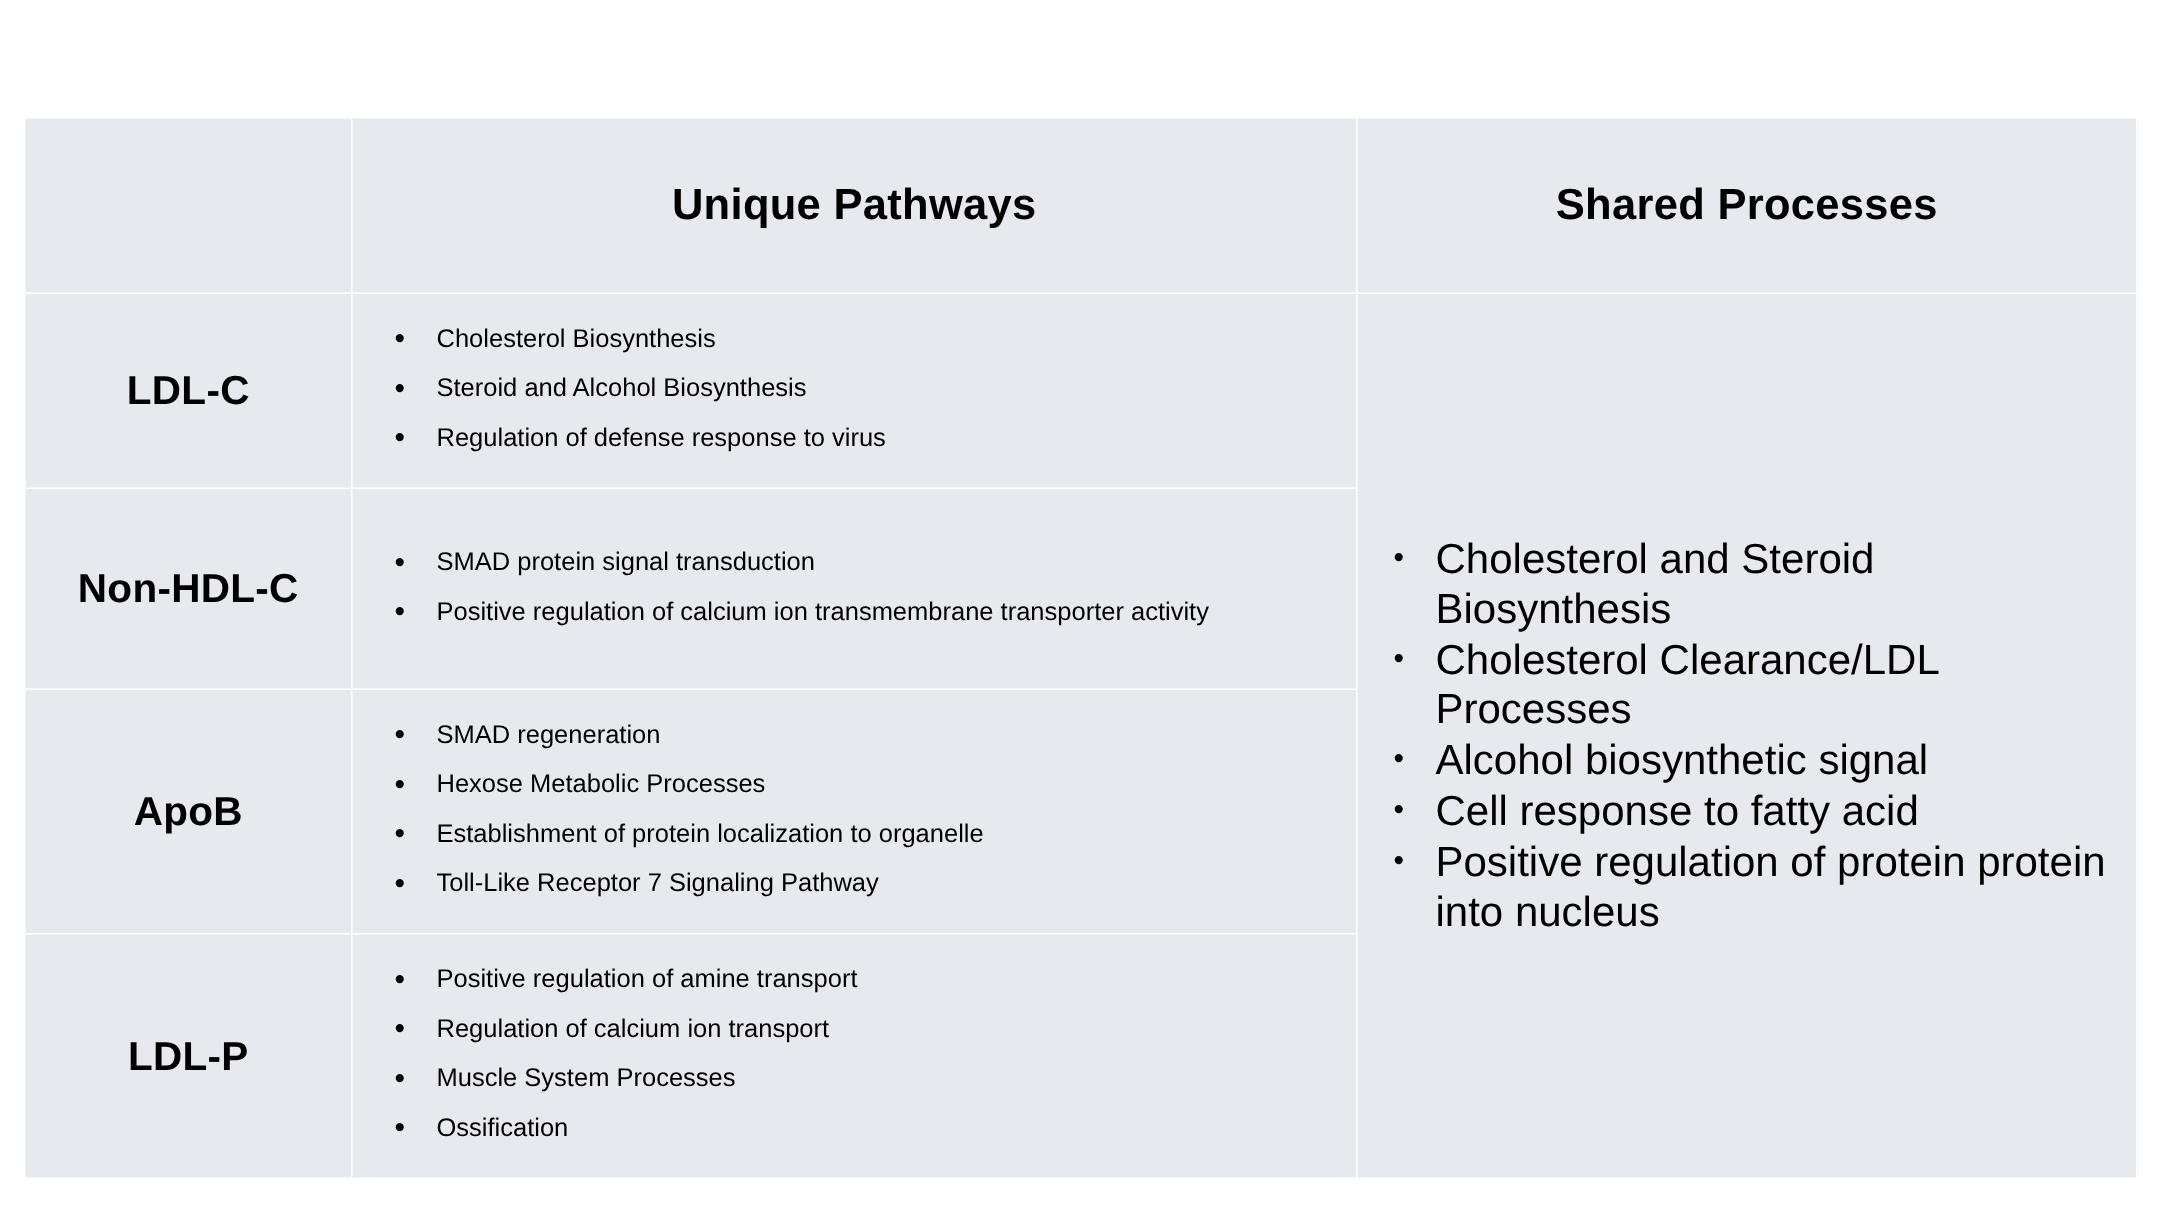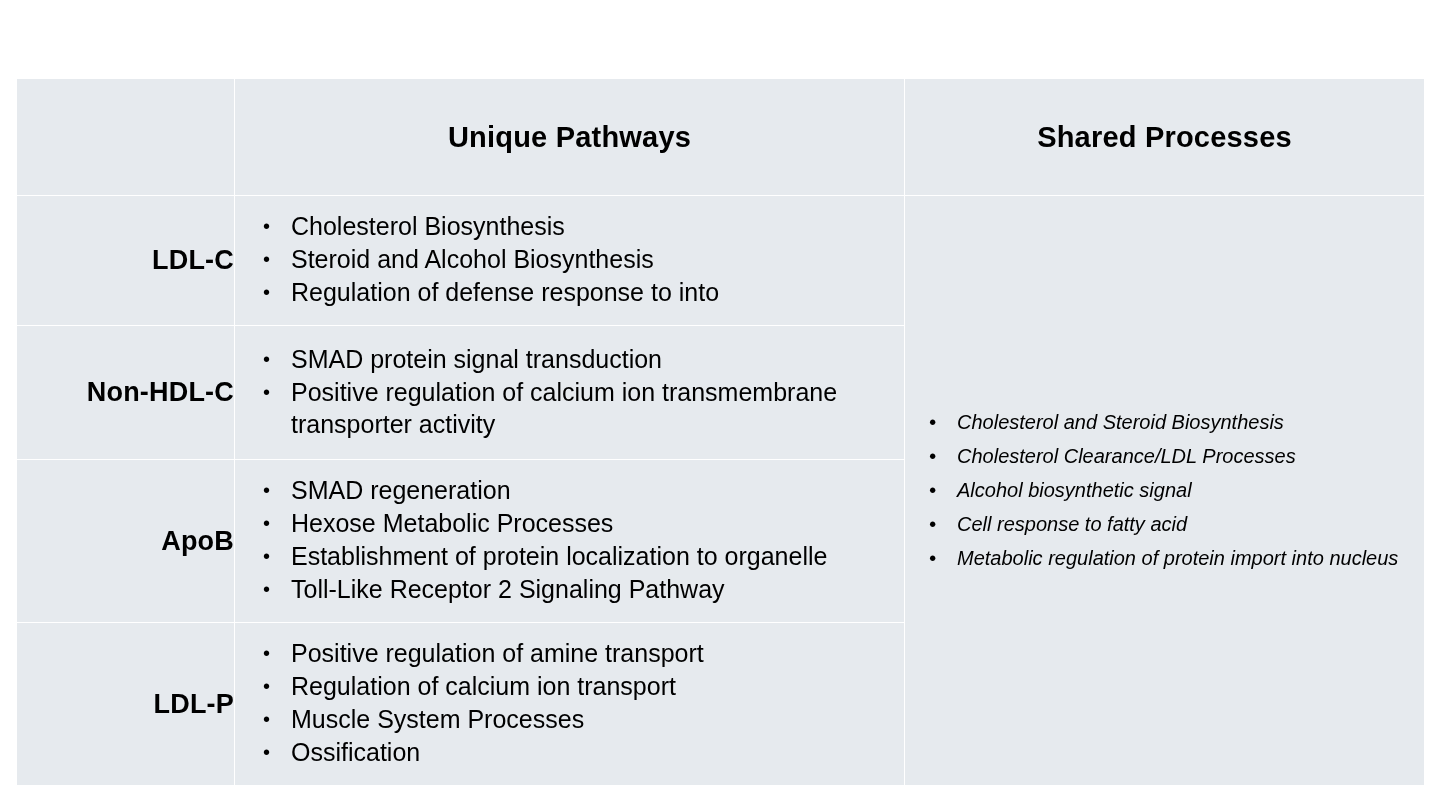--- a/index.html
+++ b/index.html
@@ -46,52 +46,51 @@
     height: 116px;
     text-align: center;
     font-size: 29px;
     font-weight: bold;
     letter-spacing: .2px;
   }
   .head-blank {
     height: 116px;
   }
   .row-label {
-    text-align: right;
+    text-align: center;
     font-size: 27px;
     font-weight: bold;
     letter-spacing: .2px;
   }
   .bullet-list {
     list-style: none;
     margin: 0;
     padding: 14px 18px 16px 22px;
   }
   .bullet-list li {
     position: relative;
     padding-left: 34px;
-    font-size: 25px;
+    font-size: 17px;
     line-height: 32px;
     margin: 0 0 1px 0;
   }
   .bullet-list li::before {
     content: "\2022";
     position: absolute;
     left: 6px;
     top: 0;
     font-size: 20px;
     line-height: 32px;
   }
   .shared-cell .bullet-list {
     padding: 10px 14px 10px 18px;
   }
   .shared-cell .bullet-list li {
-    font-size: 20px;
+    font-size: 28px;
     line-height: 33px;
-    font-style: italic;
   }
   .shared-cell {
     vertical-align: middle;
   }
   .r-ldlc { height: 108px; }
   .r-nonhdlc { height: 133px; }
   .r-apob { height: 156px; }
   .r-ldlp { height: 157px; }
 </style>
 </head>
@@ -111,30 +110,30 @@
           <td class="head-cell">Unique Pathways</td>
           <td class="head-cell">Shared Processes</td>
         </tr>
 
         <tr>
           <td class="row-label r-ldlc">LDL-C</td>
           <td class="r-ldlc">
             <ul class="bullet-list">
               <li>Cholesterol Biosynthesis</li>
               <li>Steroid and Alcohol Biosynthesis</li>
-              <li>Regulation of defense response to into</li>
+              <li>Regulation of defense response to virus</li>
             </ul>
           </td>
           <td class="shared-cell" rowspan="4">
             <ul class="bullet-list">
               <li>Cholesterol and Steroid Biosynthesis</li>
               <li>Cholesterol Clearance/LDL Processes</li>
               <li>Alcohol biosynthetic signal</li>
               <li>Cell response to fatty acid</li>
-              <li>Metabolic regulation of protein import into nucleus</li>
+              <li>Positive regulation of protein protein into nucleus</li>
             </ul>
           </td>
         </tr>
 
         <tr>
           <td class="row-label r-nonhdlc">Non-HDL-C</td>
           <td class="r-nonhdlc">
             <ul class="bullet-list">
               <li>SMAD protein signal transduction</li>
               <li>Positive regulation of calcium ion transmembrane transporter activity</li>
@@ -142,21 +141,21 @@
           </td>
         </tr>
 
         <tr>
           <td class="row-label r-apob">ApoB</td>
           <td class="r-apob">
             <ul class="bullet-list">
               <li>SMAD regeneration</li>
               <li>Hexose Metabolic Processes</li>
               <li>Establishment of protein localization to organelle</li>
-              <li>Toll-Like Receptor 2 Signaling Pathway</li>
+              <li>Toll-Like Receptor 7 Signaling Pathway</li>
             </ul>
           </td>
         </tr>
 
         <tr>
           <td class="row-label r-ldlp">LDL-P</td>
           <td class="r-ldlp">
             <ul class="bullet-list">
               <li>Positive regulation of amine transport</li>
               <li>Regulation of calcium ion transport</li>

